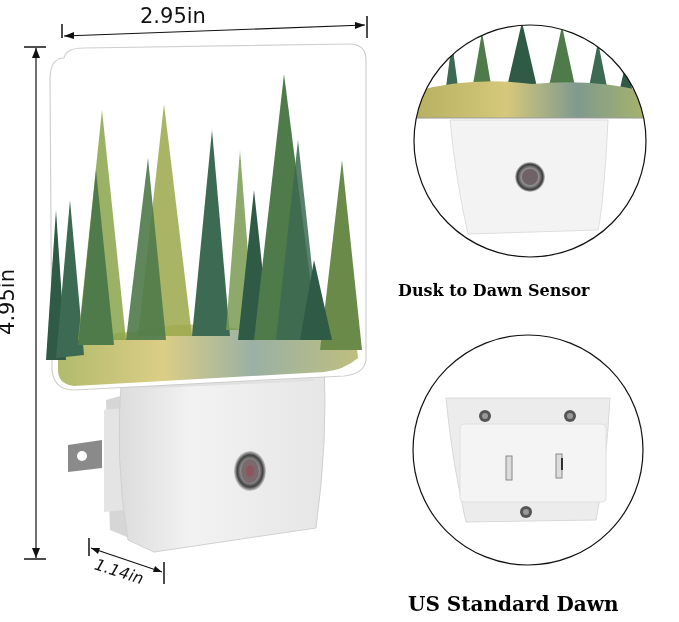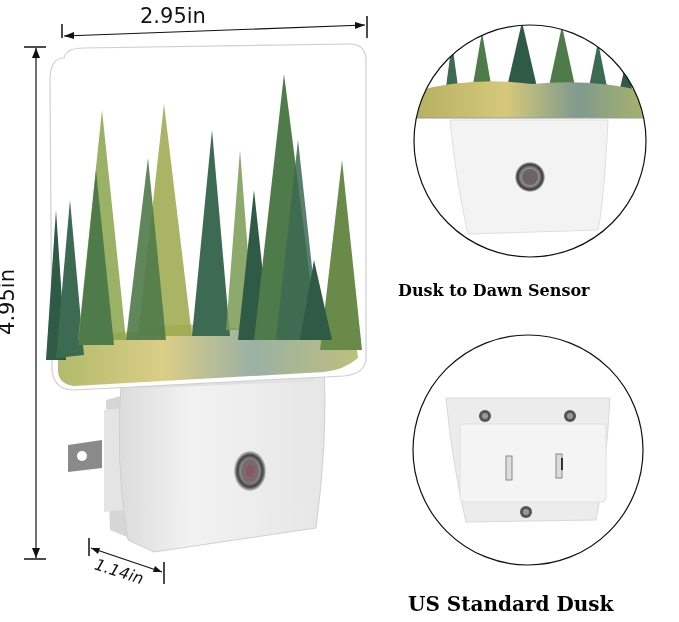--- a/index.html
+++ b/index.html
@@ -168,13 +168,13 @@
         <rect x="96" y="124" width="6" height="24" fill="#dcdcdc" stroke="#888"></rect>
       </g>
     <g>
         <rect x="146" y="122" width="6" height="24" fill="#dcdcdc" stroke="#888"></rect>
         <rect x="151" y="126" width="2" height="12" fill="#333"></rect>
       </g>
   </g>
   <circle cx="118" cy="118" r="115" fill="none" stroke="#111" stroke-width="1.2"></circle>
 </svg>
 
-<div class="caption" style="left:408px; top:592px; font-size:20px;">US Standard Dusk</div>
+<div class="caption" style="left:408px; top:592px; font-size:20px;">US Standard Dawn</div>
 
 </body></html>

